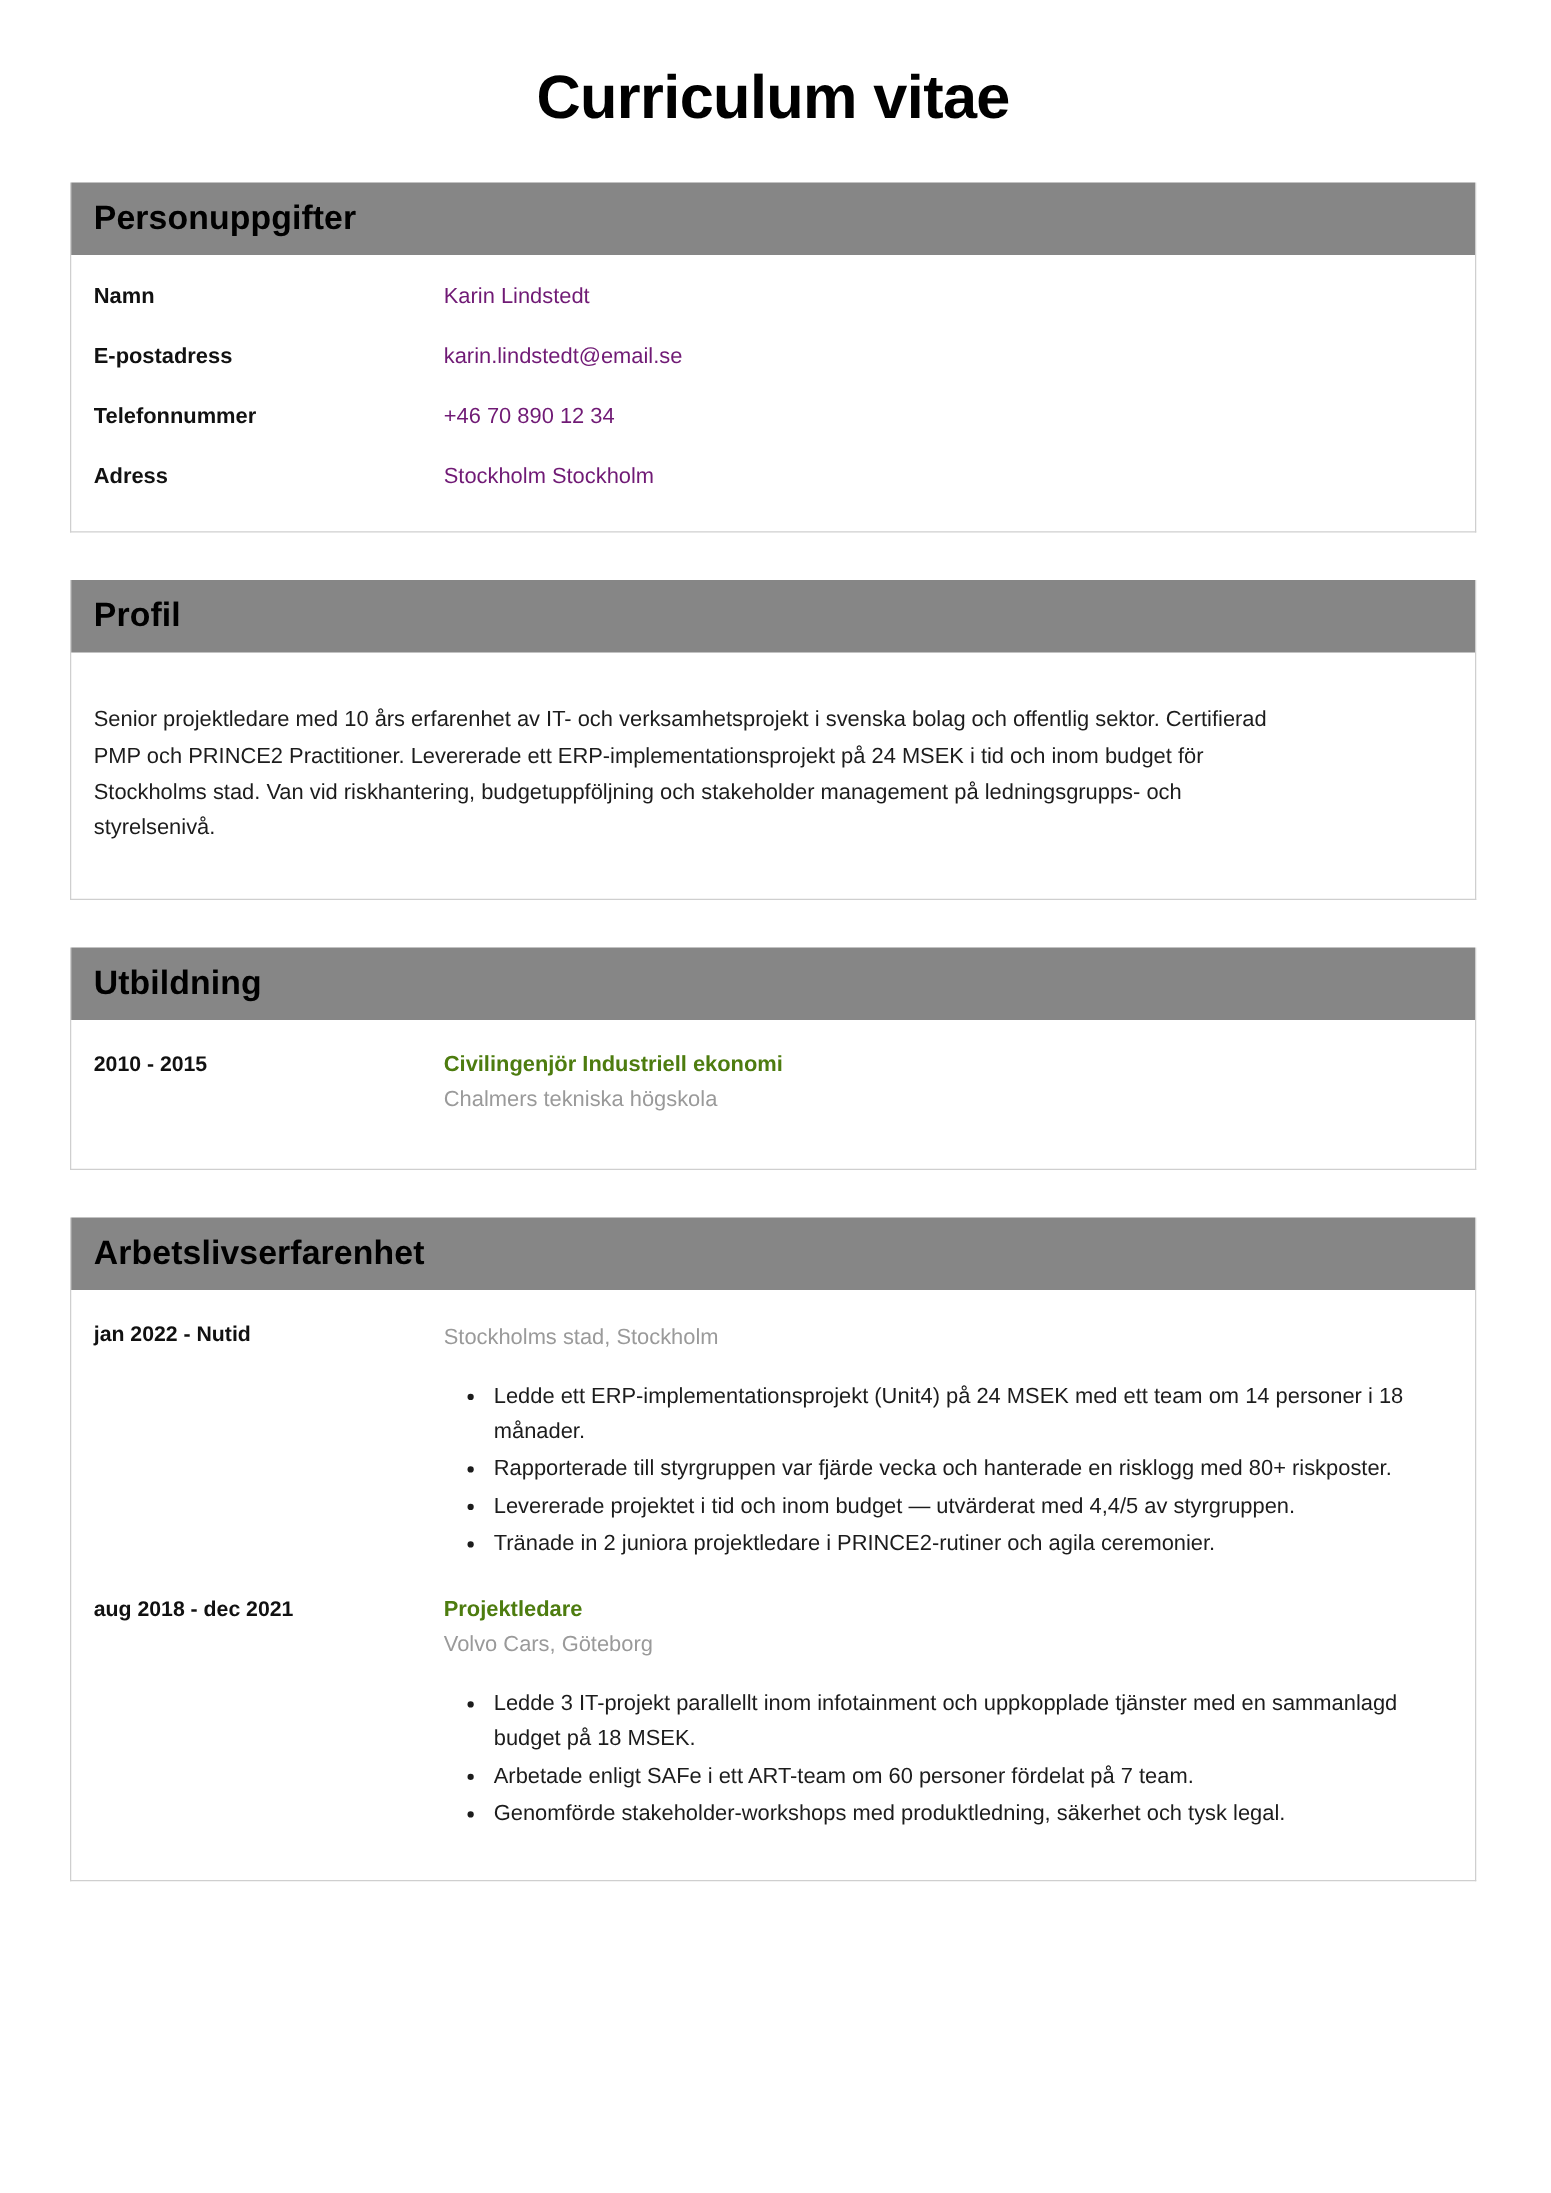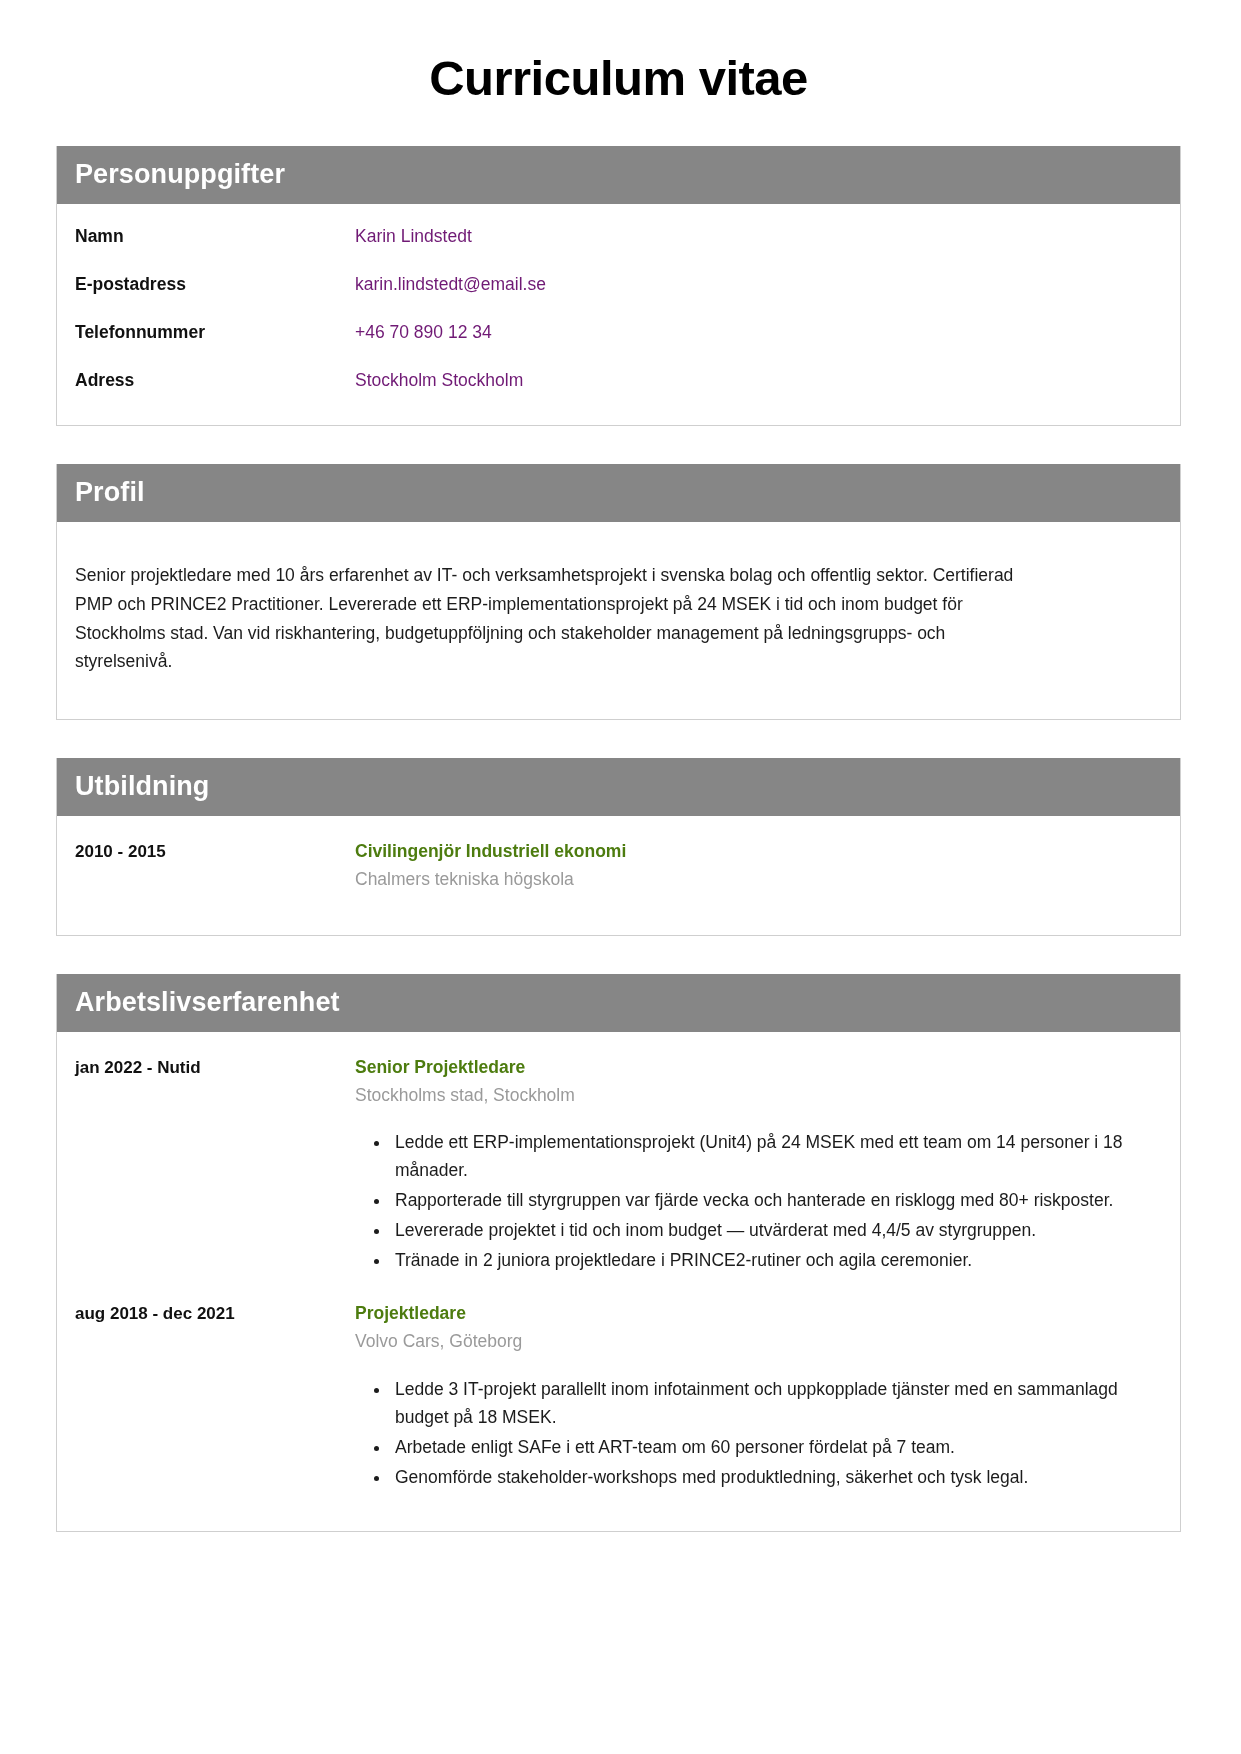--- a/index.html
+++ b/index.html
@@ -34,21 +34,21 @@
     line-height: 1.1;
   }
   .section {
     margin: 0 56px 38px 56px;
     border: 1px solid #cfcfcf;
     border-top: none;
     background: #ffffff;
   }
   .section-header {
     background: #868686;
-    color: #ffffff;
+    color: #000000;
     font-size: 27px;
     font-weight: bold;
     padding: 13px 18px 14px 18px;
     line-height: 1.15;
     letter-spacing: 0.1px;
   }
   .section-body {
     padding: 22px 18px 26px 18px;
   }
 
@@ -182,21 +182,20 @@
     </div>
   </section>
 
   <section class="section">
     <div class="section-header">Arbetslivserfarenhet</div>
     <div class="section-body work-body">
 
       <div class="entry work-entry">
         <div class="entry-date">jan 2022 - Nutid</div>
         <div class="entry-main">
-          <div class="entry-title">Senior Projektledare</div>
           <div class="entry-org">Stockholms stad, Stockholm</div>
           <ul class="entry-bullets">
             <li>Ledde ett ERP-implementationsprojekt (Unit4) på 24 MSEK med ett team om 14 personer i 18 månader.</li>
             <li>Rapporterade till styrgruppen var fjärde vecka och hanterade en risklogg med 80+ riskposter.</li>
             <li>Levererade projektet i tid och inom budget — utvärderat med 4,4/5 av styrgruppen.</li>
             <li>Tränade in 2 juniora projektledare i PRINCE2-rutiner och agila ceremonier.</li>
           </ul>
         </div>
       </div>
 

